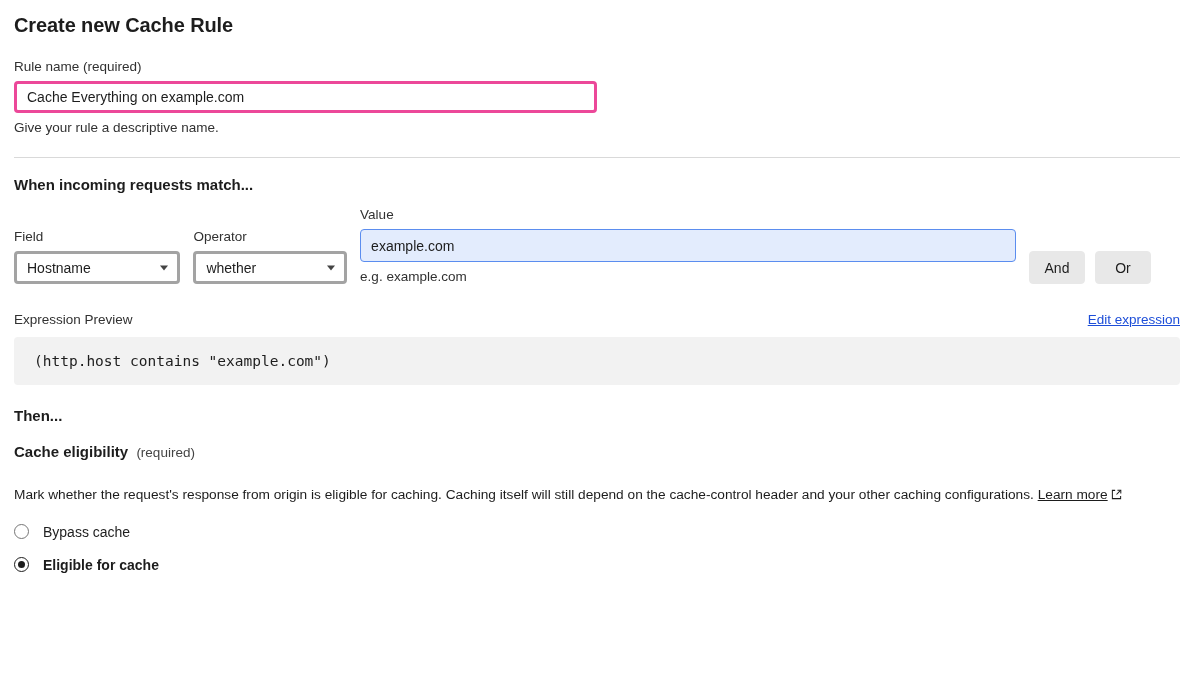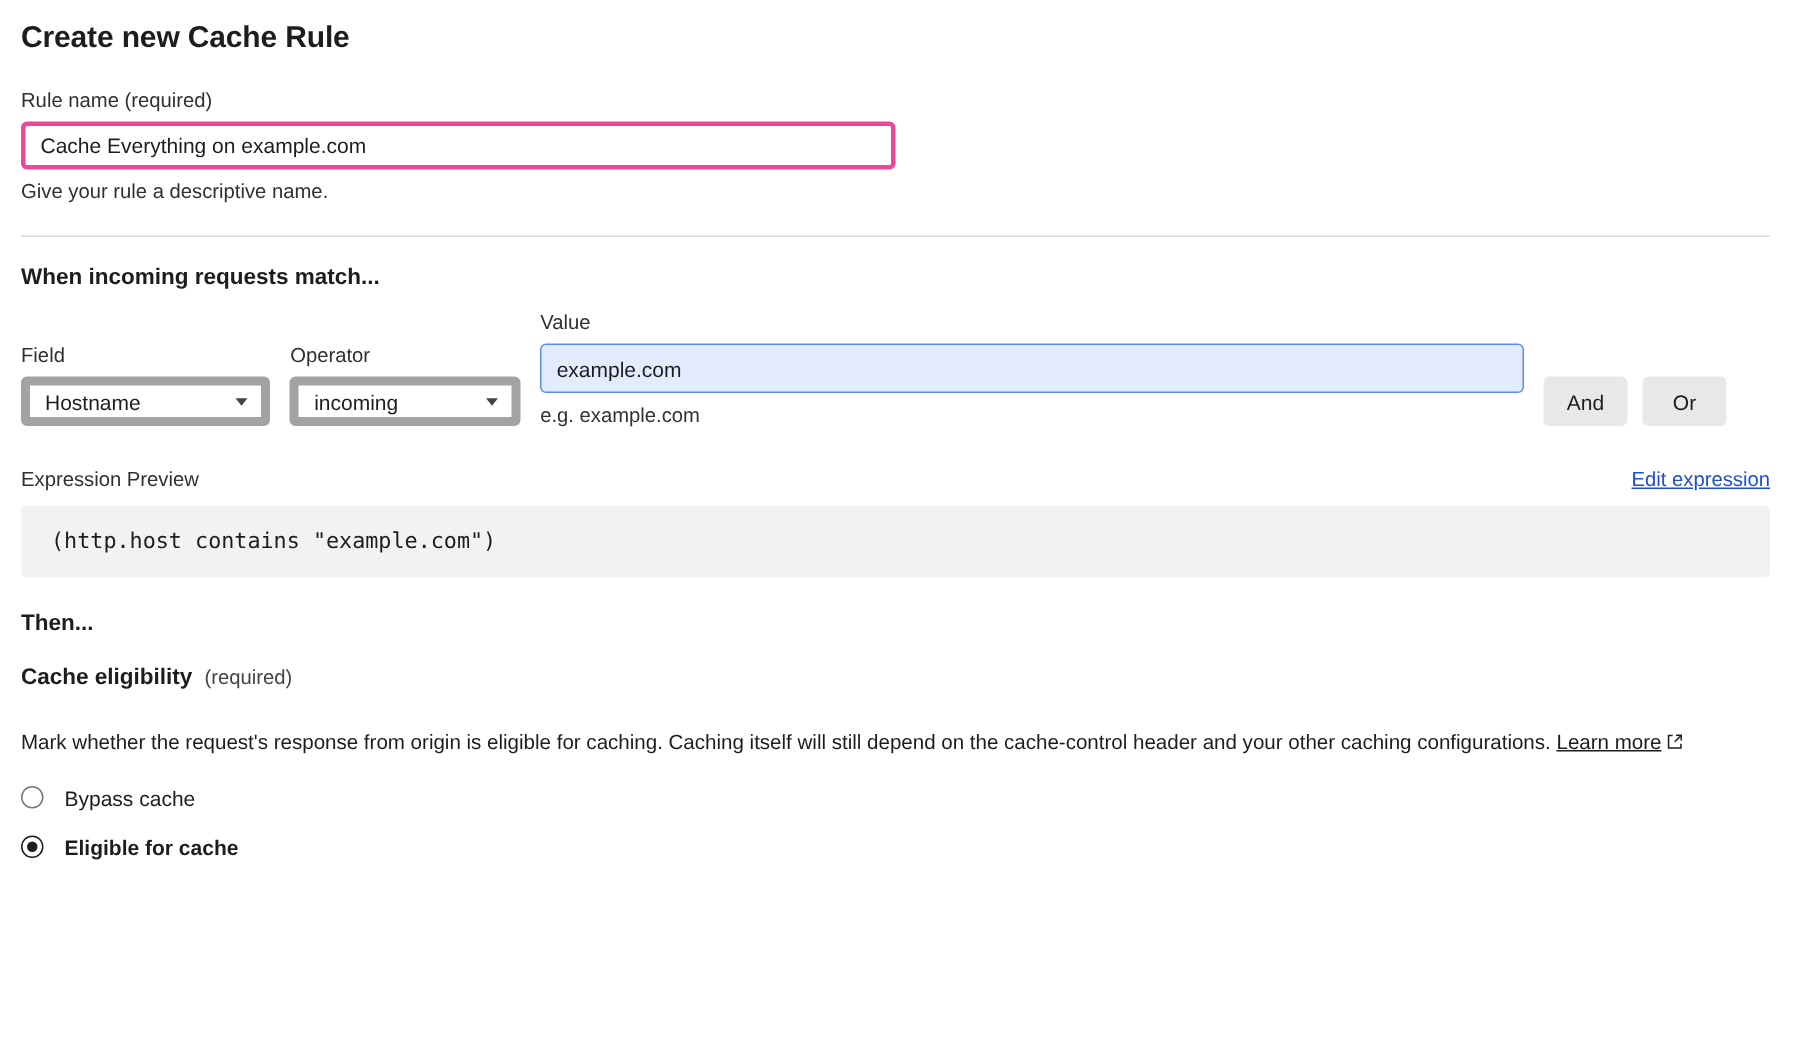--- a/index.html
+++ b/index.html
@@ -74,21 +74,21 @@
   .col-label {
     font-size: 13.5px;
     color: #313131;
     margin-bottom: 7px;
     display: block;
   }
   .select-box {
     position: relative;
     box-sizing: border-box;
     height: 33px;
-    border: 6px solid #a3a3a3;
+    border: 3px solid #a3a3a3;
     border-radius: 4px;
     background: #ffffff;
     display: flex;
     align-items: center;
     padding: 0 10px;
     font-size: 14px;
     color: #1d1d1d;
     cursor: pointer;
   }
   .select-box .caret {
@@ -264,21 +264,21 @@
       <span class="col-label">Field</span>
       <div class="select-box">
         <span>Hostname</span>
         <span class="caret"></span>
       </div>
     </div>
 
     <div class="col-operator">
       <span class="col-label">Operator</span>
       <div class="select-box">
-        <span>incoming</span>
+        <span>whether</span>
         <span class="caret"></span>
       </div>
     </div>
 
     <div class="col-value">
       <span class="col-label">Value</span>
       <input class="value-input" type="text" value="example.com" style="">
       <div class="value-hint">e.g. example.com</div>
     </div>
 

